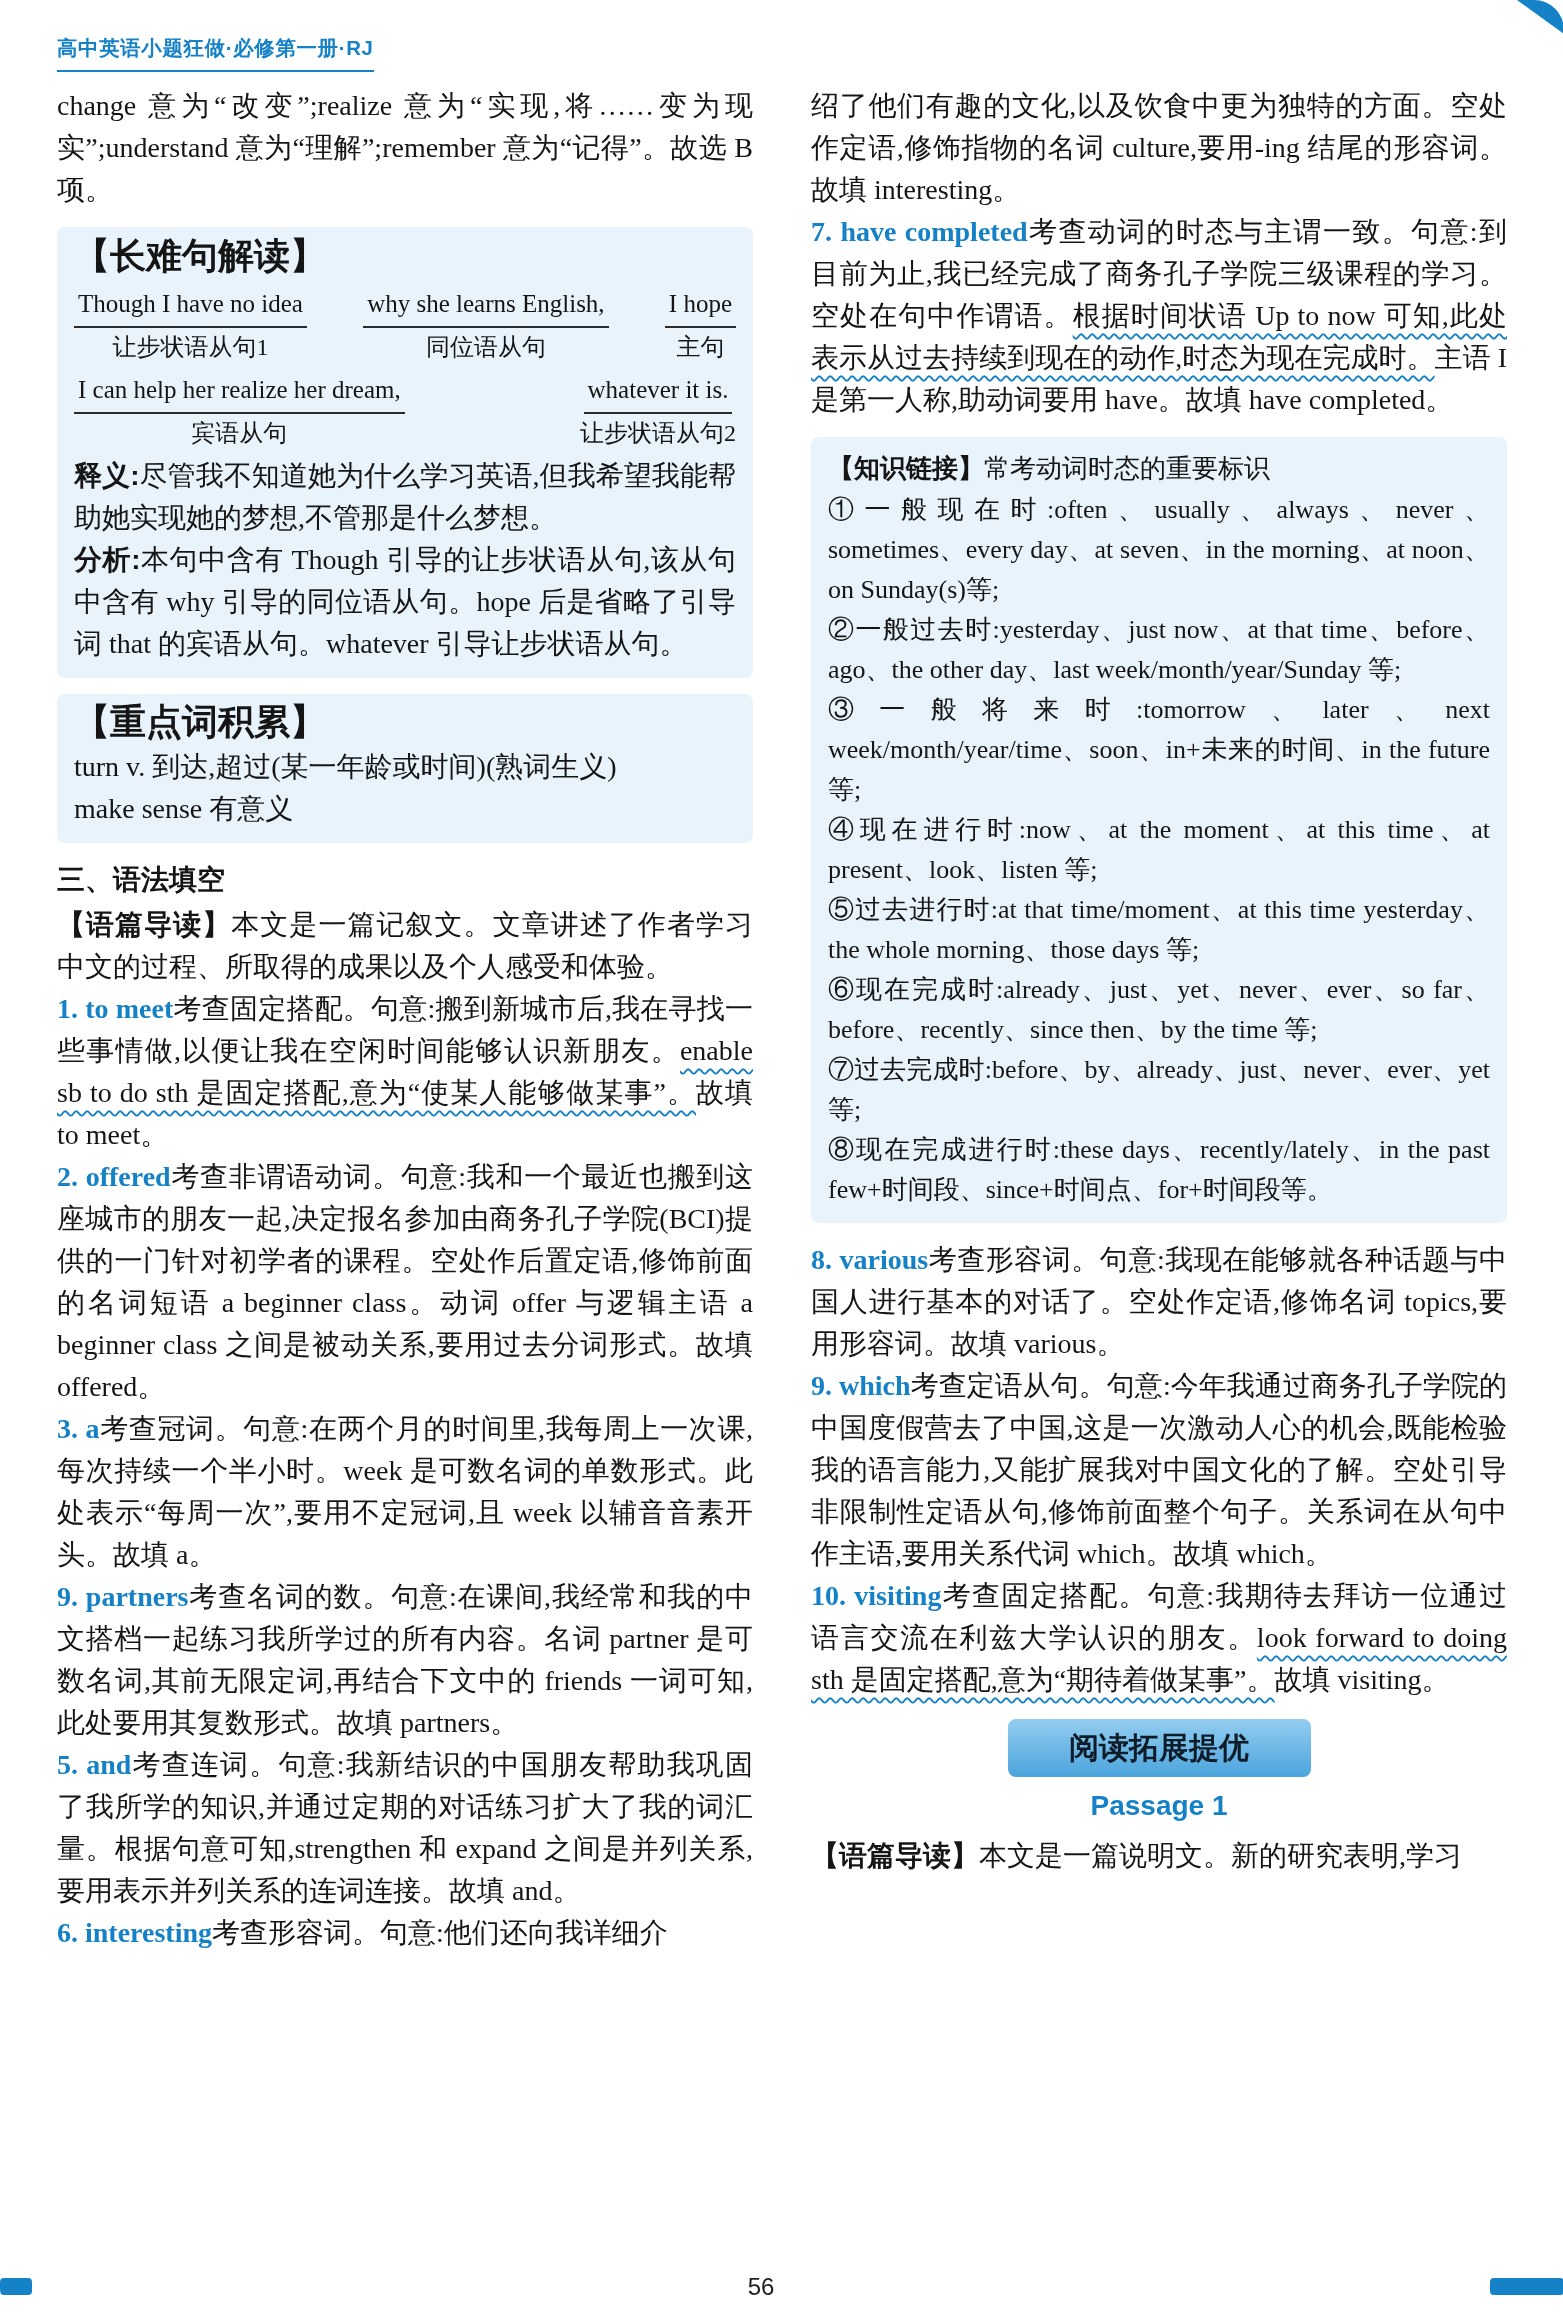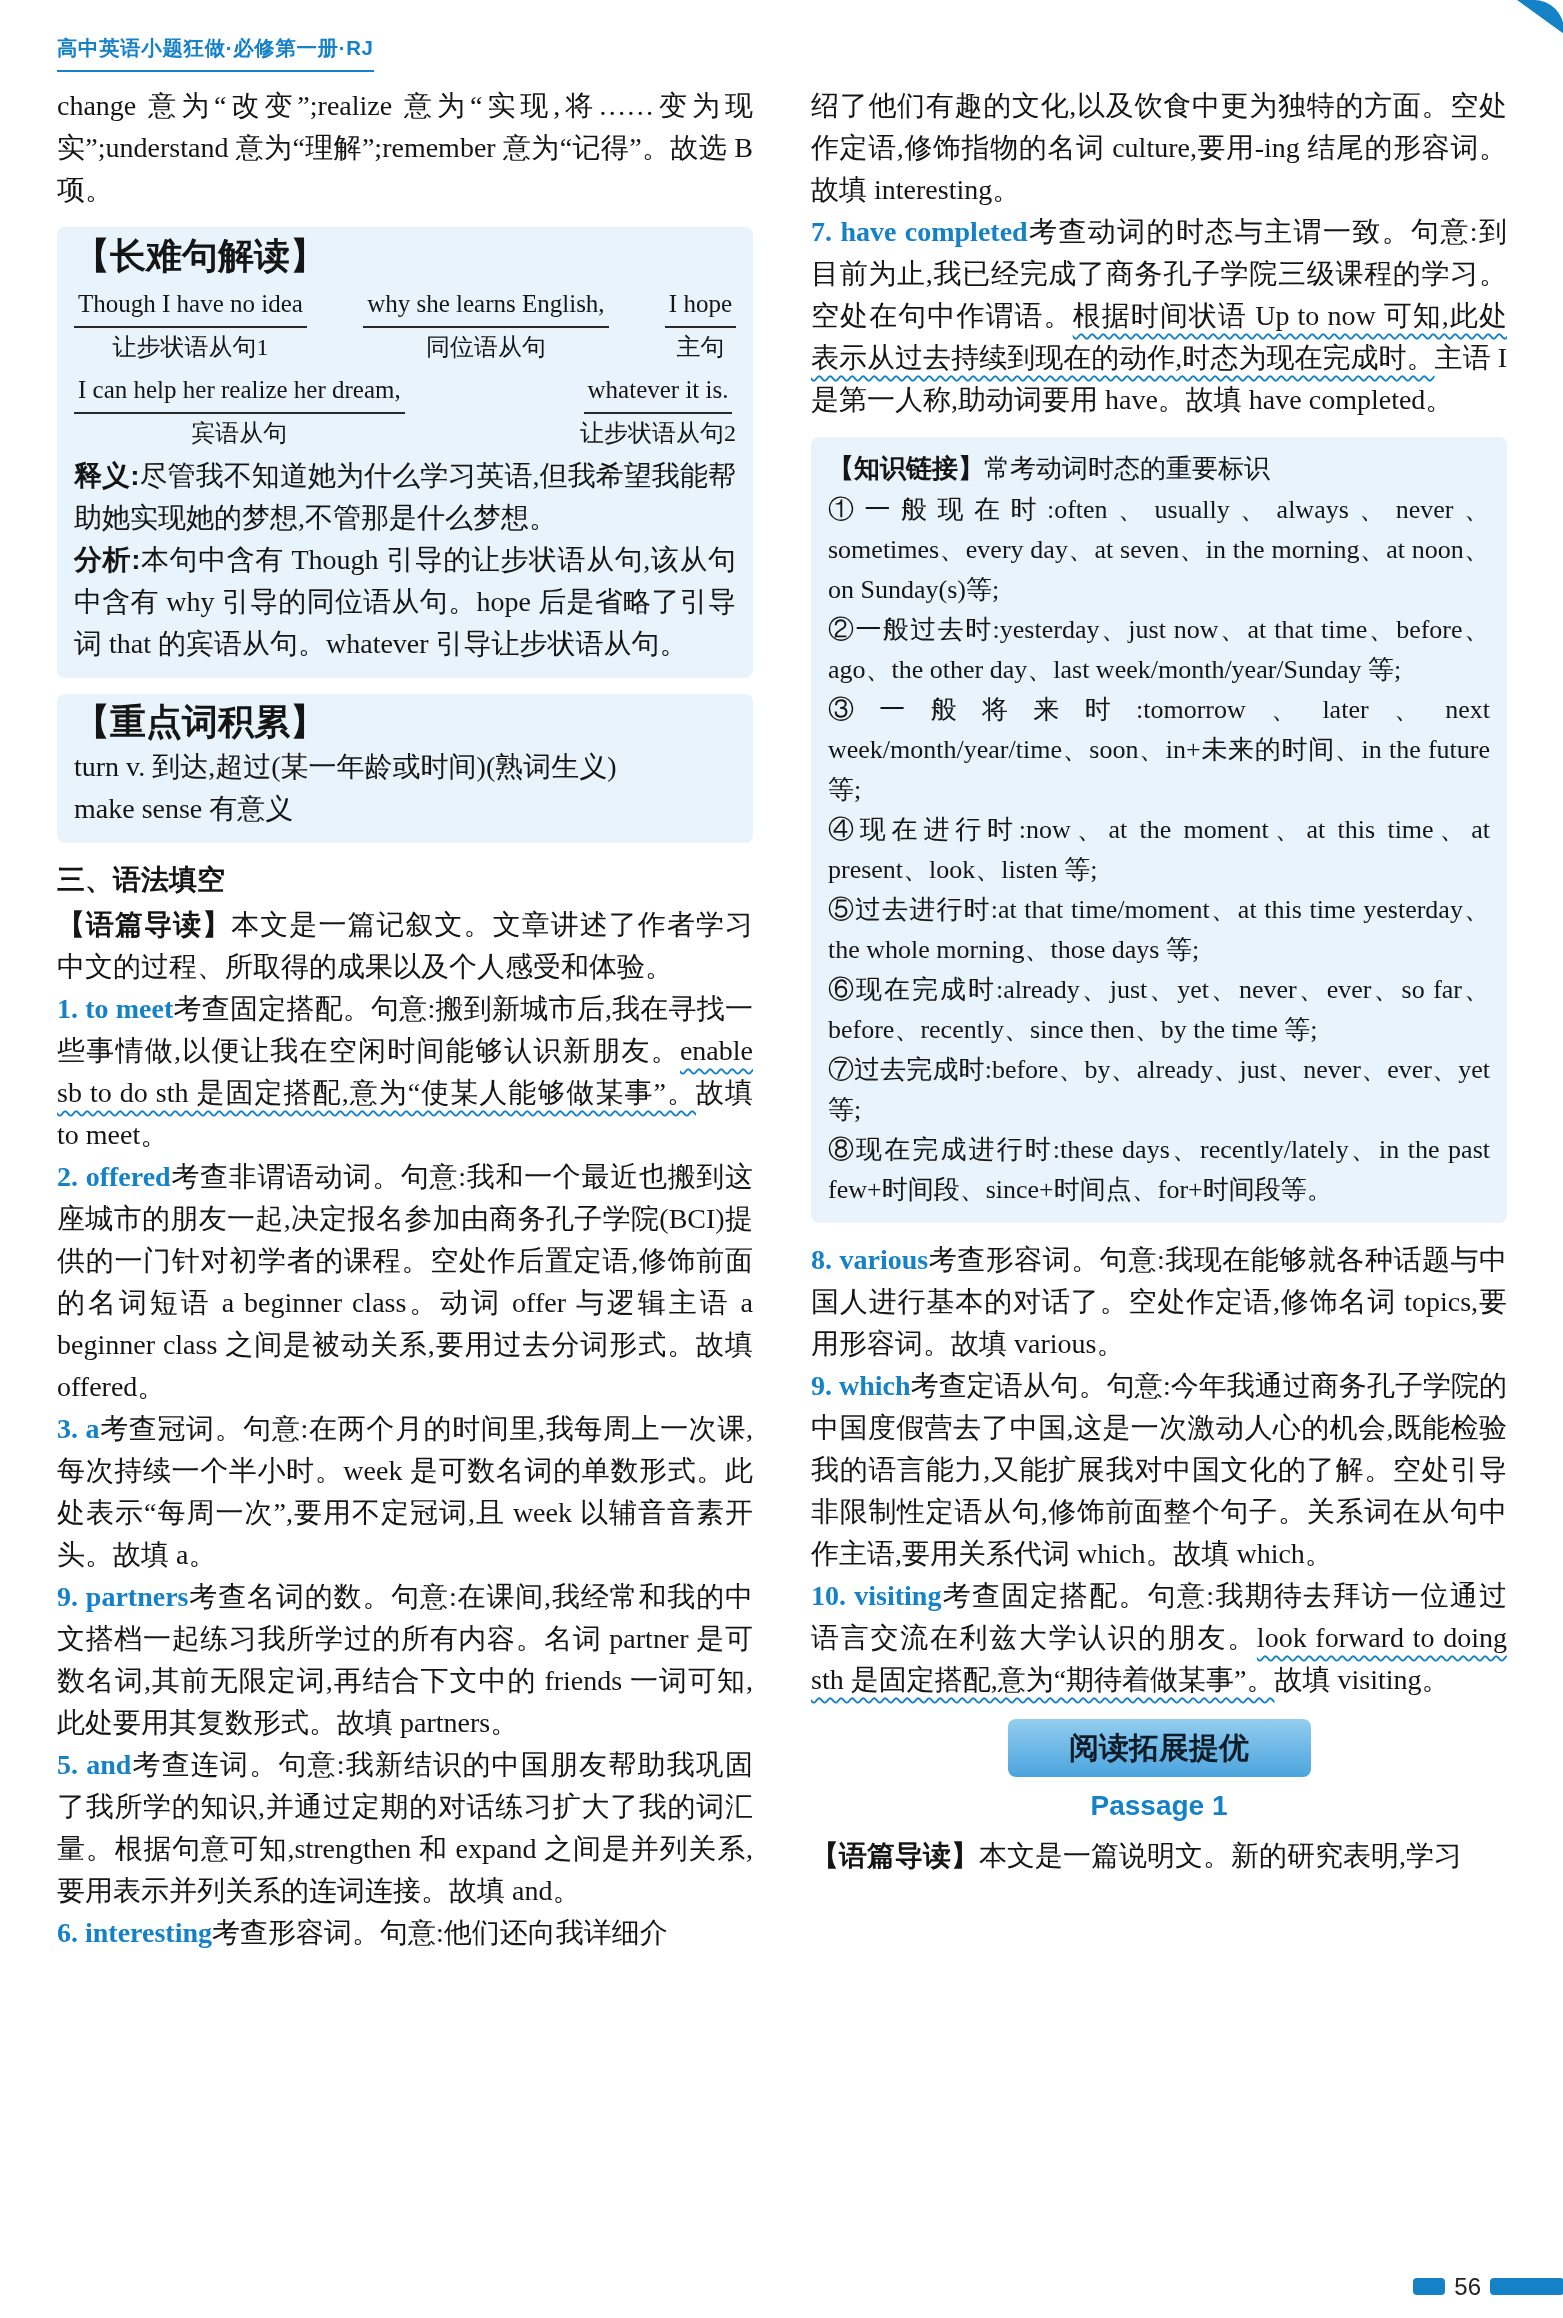--- a/index.html
+++ b/index.html
@@ -51,21 +51,21 @@
     border-radius:8px; display:flex; align-items:center; justify-content:center;
     font-family:"Liberation Sans","DejaVu Sans",sans-serif; font-weight:700;
     font-size:30px; color:#0d1c28;
   }
   .passage-title {
     text-align:center; color:#1581c6;
     font-family:"Liberation Sans","DejaVu Sans",sans-serif;
     font-weight:700; font-size:28px; line-height:42px; margin:6.6px 0 8px;
   }
   .footer { position:absolute; bottom:18.4px; left:0; width:100%;
-            display:flex; align-items:center; justify-content:flex-end; gap:9px; }
+            display:flex; align-items:center; justify-content:space-between; gap:28px; }
   .bar { display:inline-block; background:#1581c6; height:17px; border-radius:4px; }
   .bar-short { width:32px; }
   .bar-long { width:74px; }
   .page-num { font-size:24px; font-family:"Liberation Sans","DejaVu Sans",sans-serif; color:#222; }
 </style>
 </head>
 <body>
 
 <div class="page">
   <div class="corner"></div>

